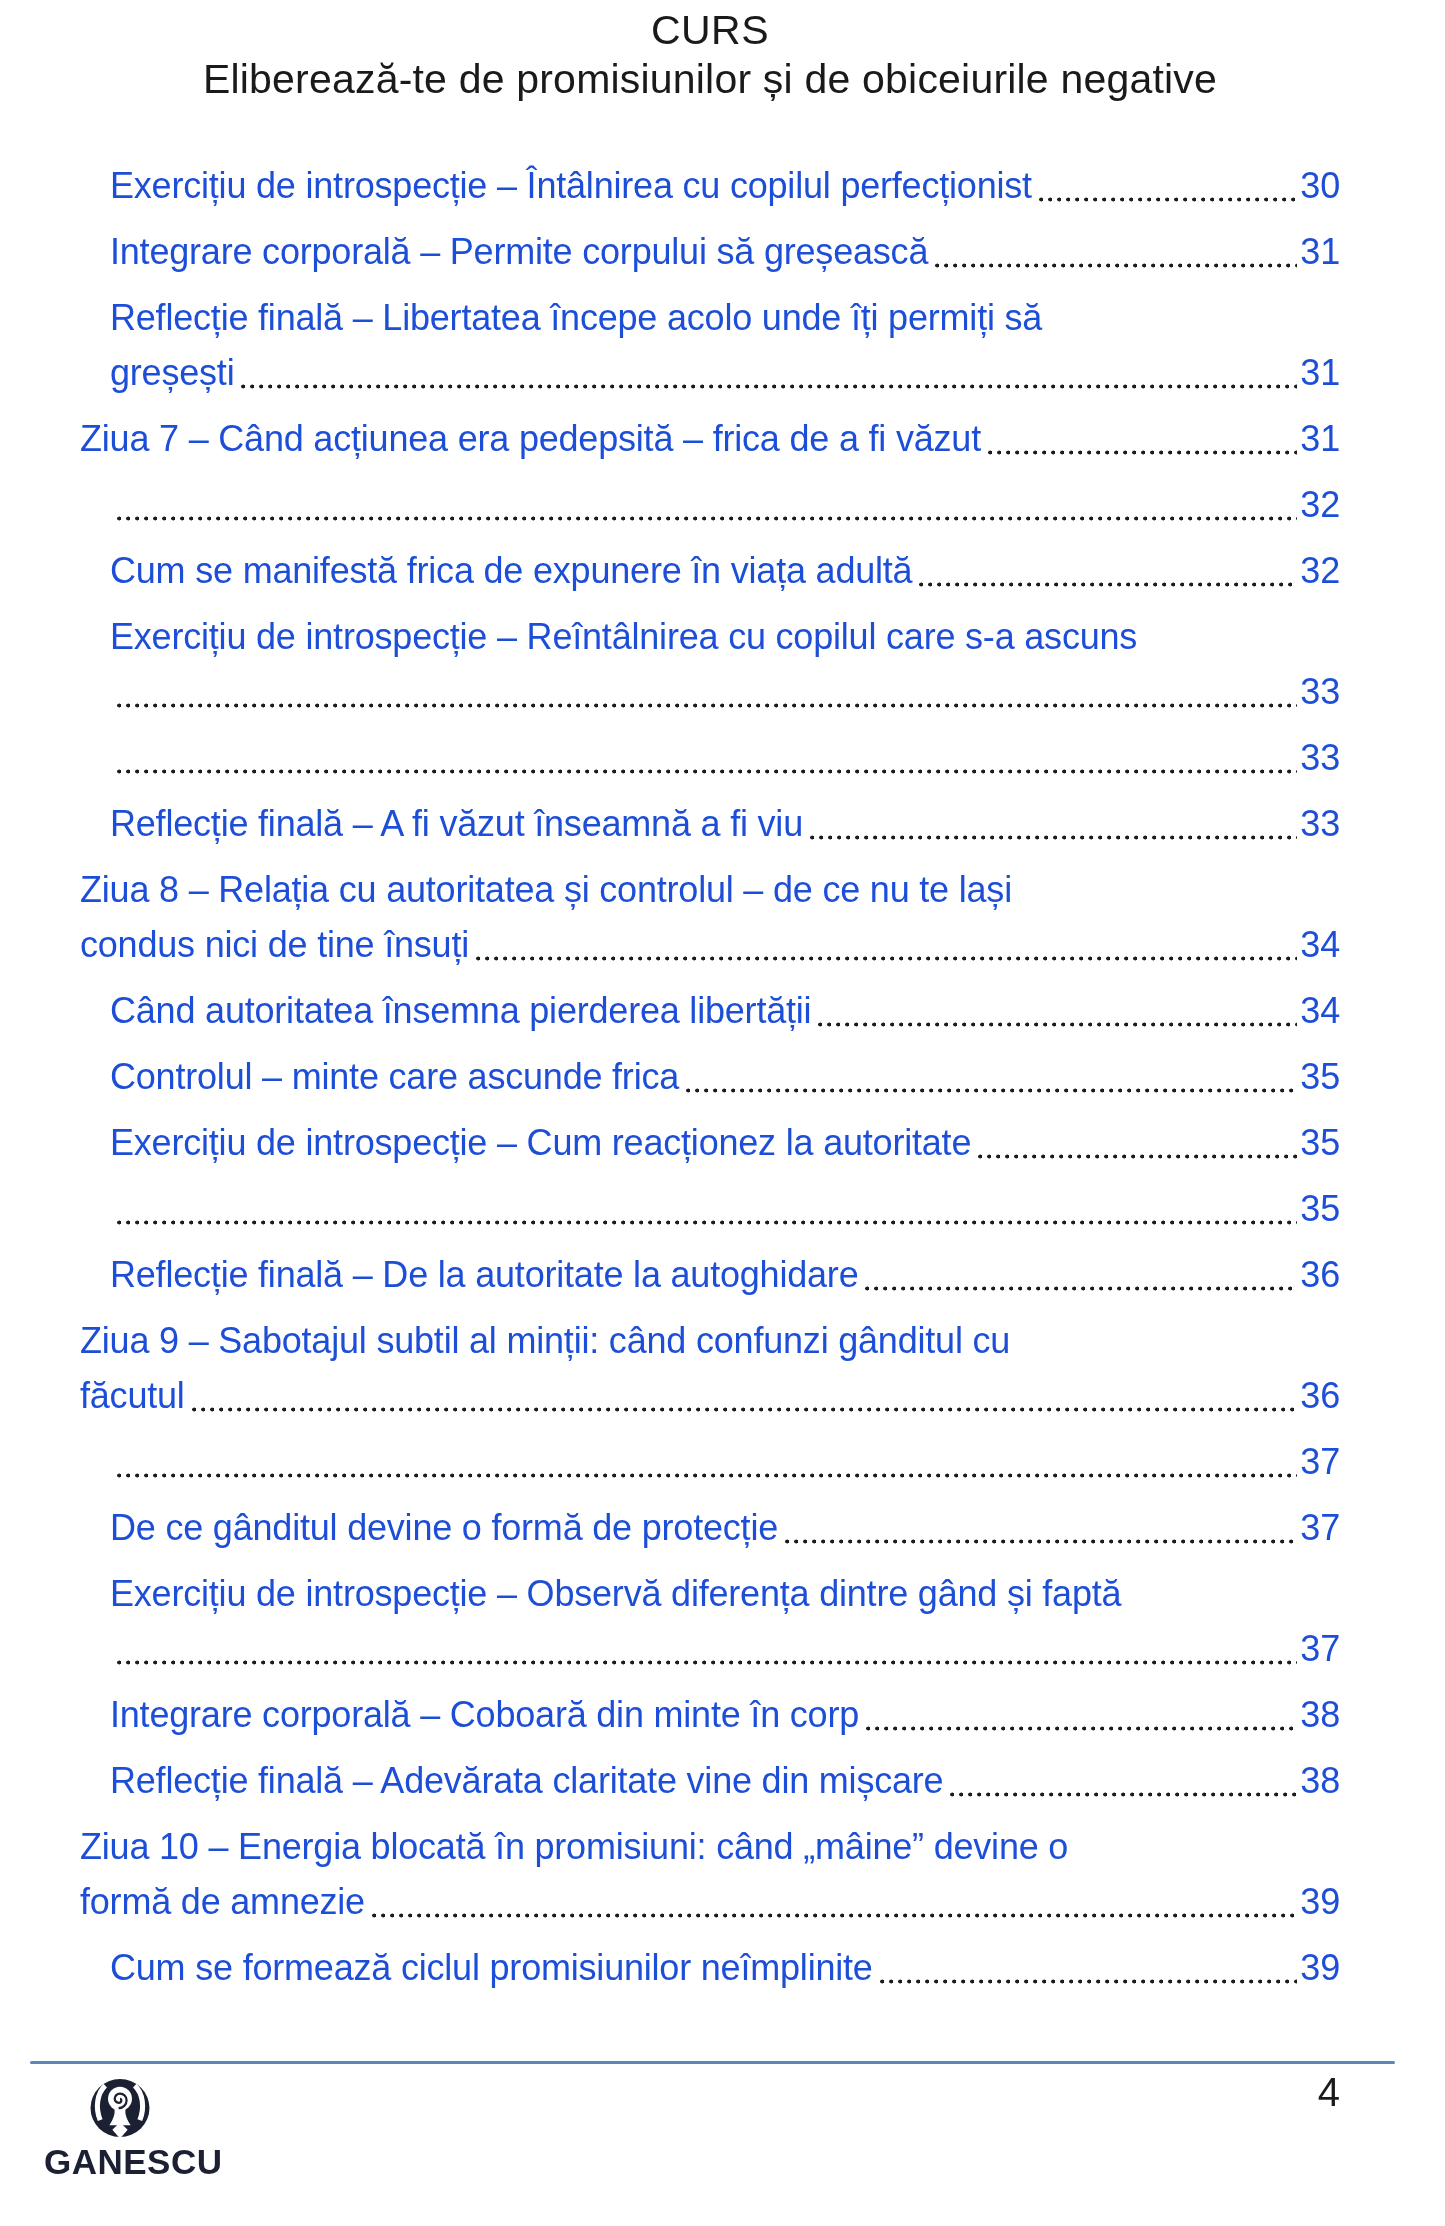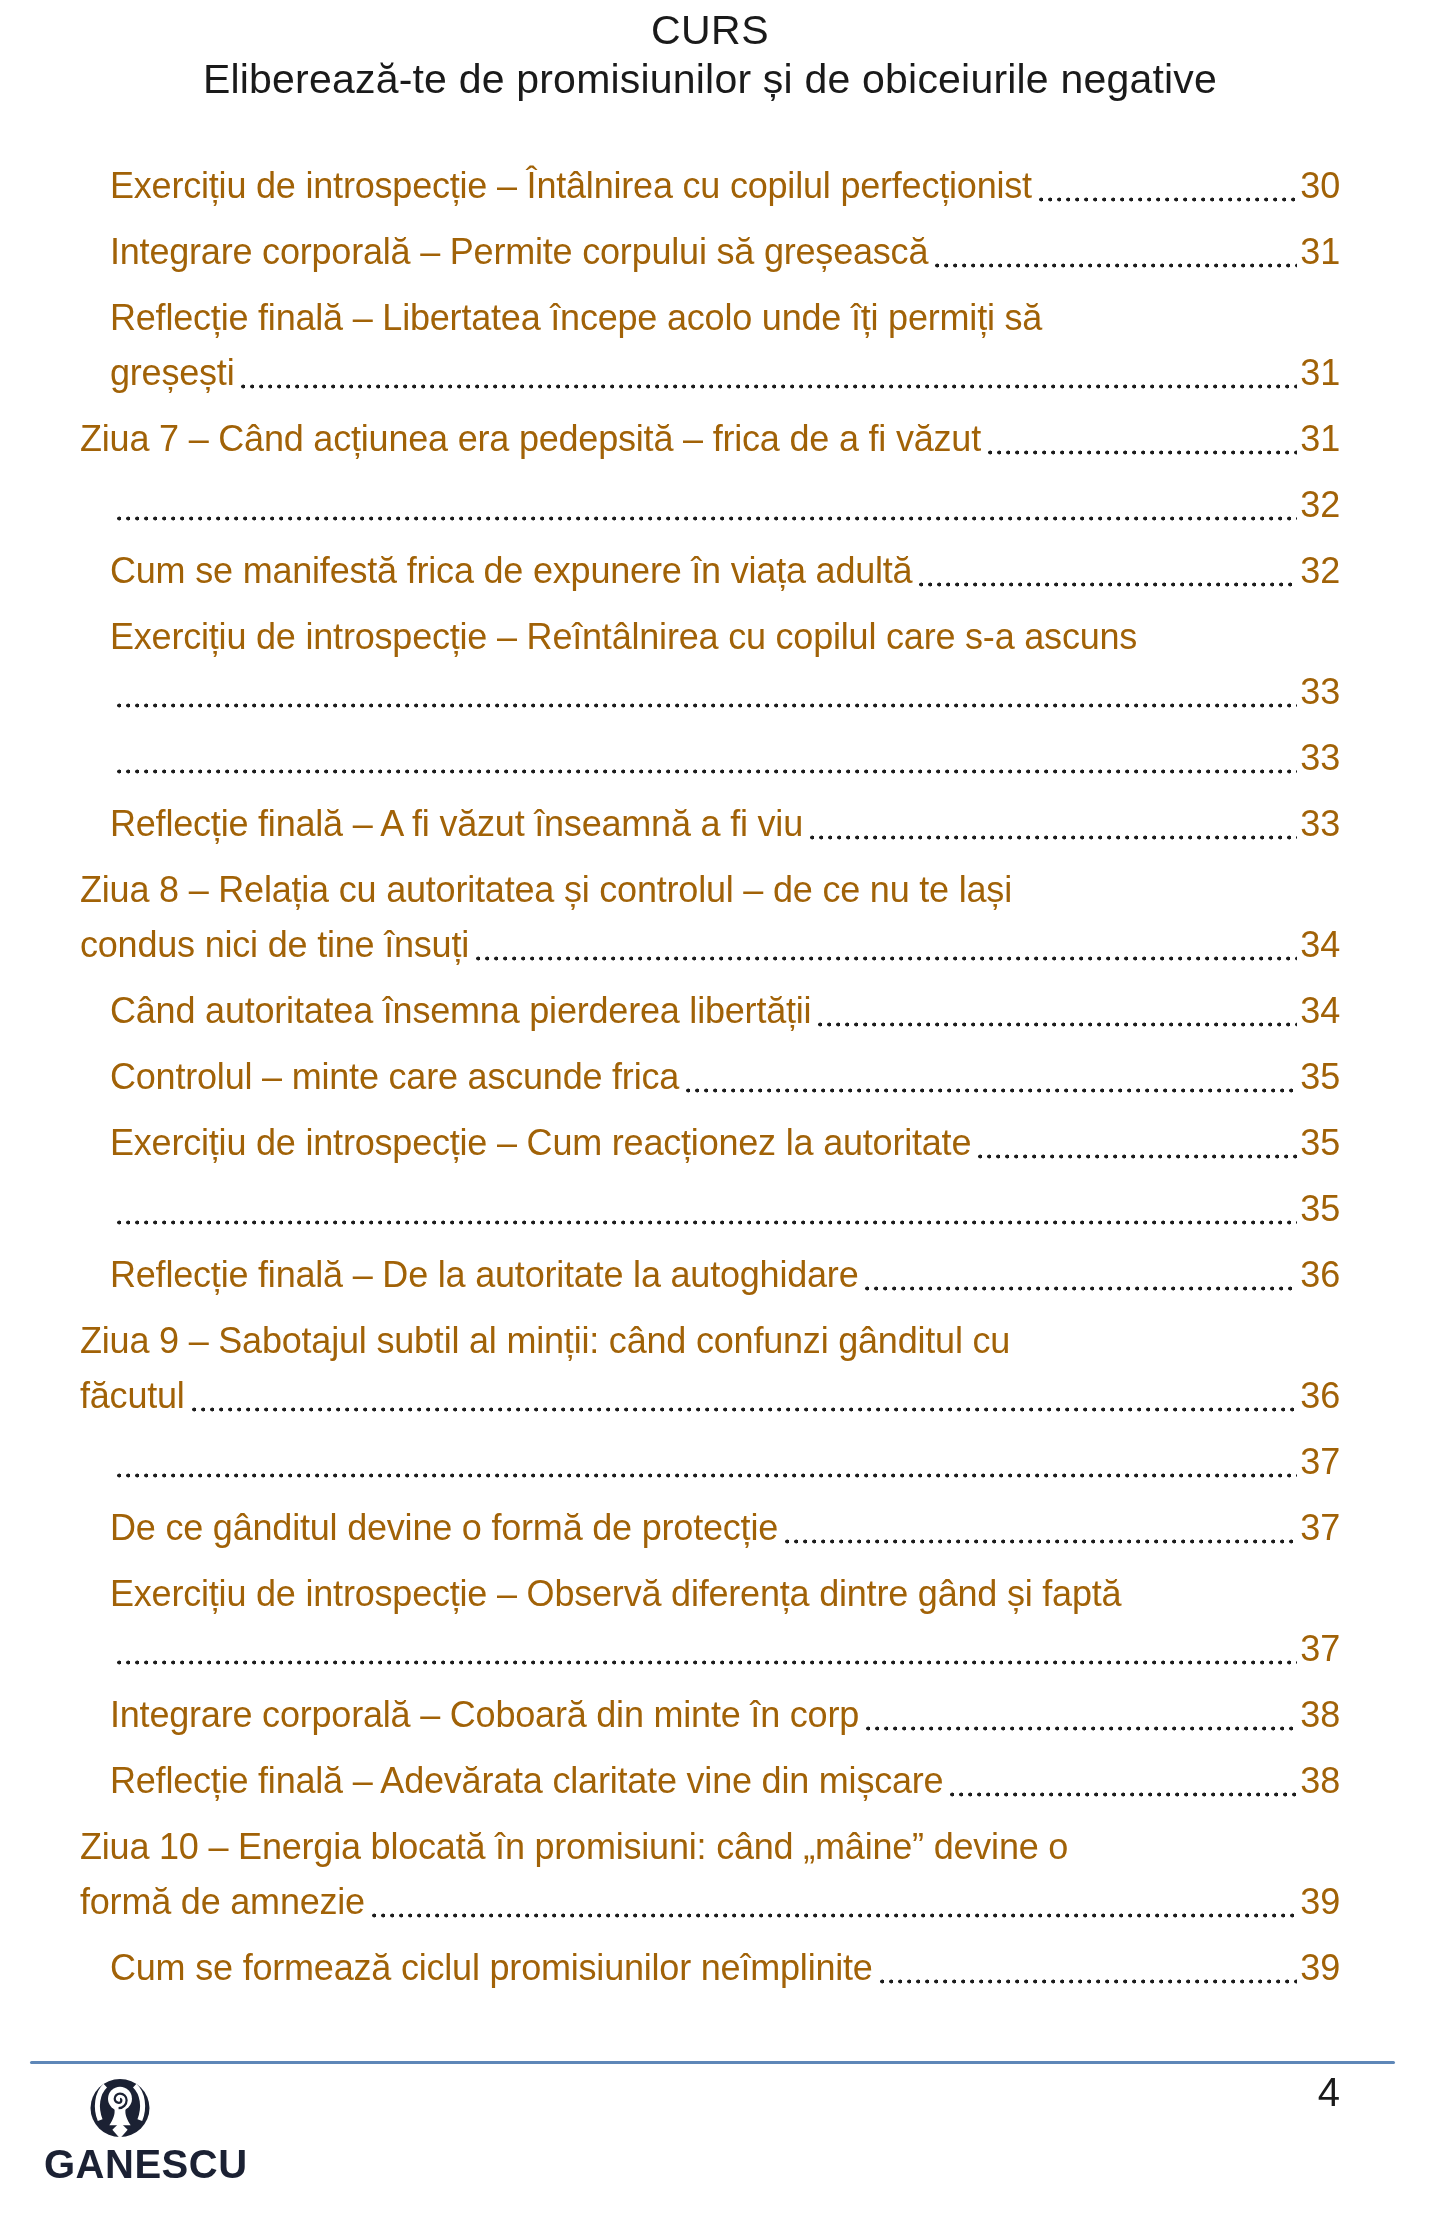--- a/index.html
+++ b/index.html
@@ -23,21 +23,21 @@
   .doc-header .kicker { display:block; }
   .doc-header .doc-title { display:block; letter-spacing:0.2px; }
   
   .toc {
     position:absolute; top:158px; left:80px; width:1260px;
   }
   .toc-entry {
     font-size:36px; line-height:55px;
     letter-spacing:-0.2px;
     margin-bottom:11px;
-    color:#a16207;
+    color:#1d4ed8;
   }
   .toc-entry.lvl2 { padding-left:30px; }
   .toc-line { white-space:pre; }
   .toc-row { display:flex; align-items:flex-end; flex-wrap:nowrap; }
   .toc-text { flex:0 0 auto; white-space:pre; }
   .dots {
     flex:1 1 auto; min-width:26px;
     height:5px;
     margin:0 3px 11px 7px;
     background-image:radial-gradient(circle at 2.2px 2.5px, #1c1c1c 1.8px, transparent 2.2px);
@@ -54,21 +54,21 @@
     position:absolute; top:2070px; right:105px;
     font-size:40px; color:#1a1a1a;
   }
   .brand-logo {
     position:absolute; top:2078px; left:44px; width:152px;
     text-align:center;
   }
   .brand-logo svg { display:block; margin:0 auto; }
   .brand-wordmark {
     margin-top:2px;
-    font-size:40px; font-weight:800; letter-spacing:0.5px;
+    font-size:35px; font-weight:800; letter-spacing:0.5px;
     color:#1b2133;
   }
 </style>
 </head>
 <body>
 
 <div class="page">
 
   <div class="doc-header">
     <span class="kicker">CURS</span>

